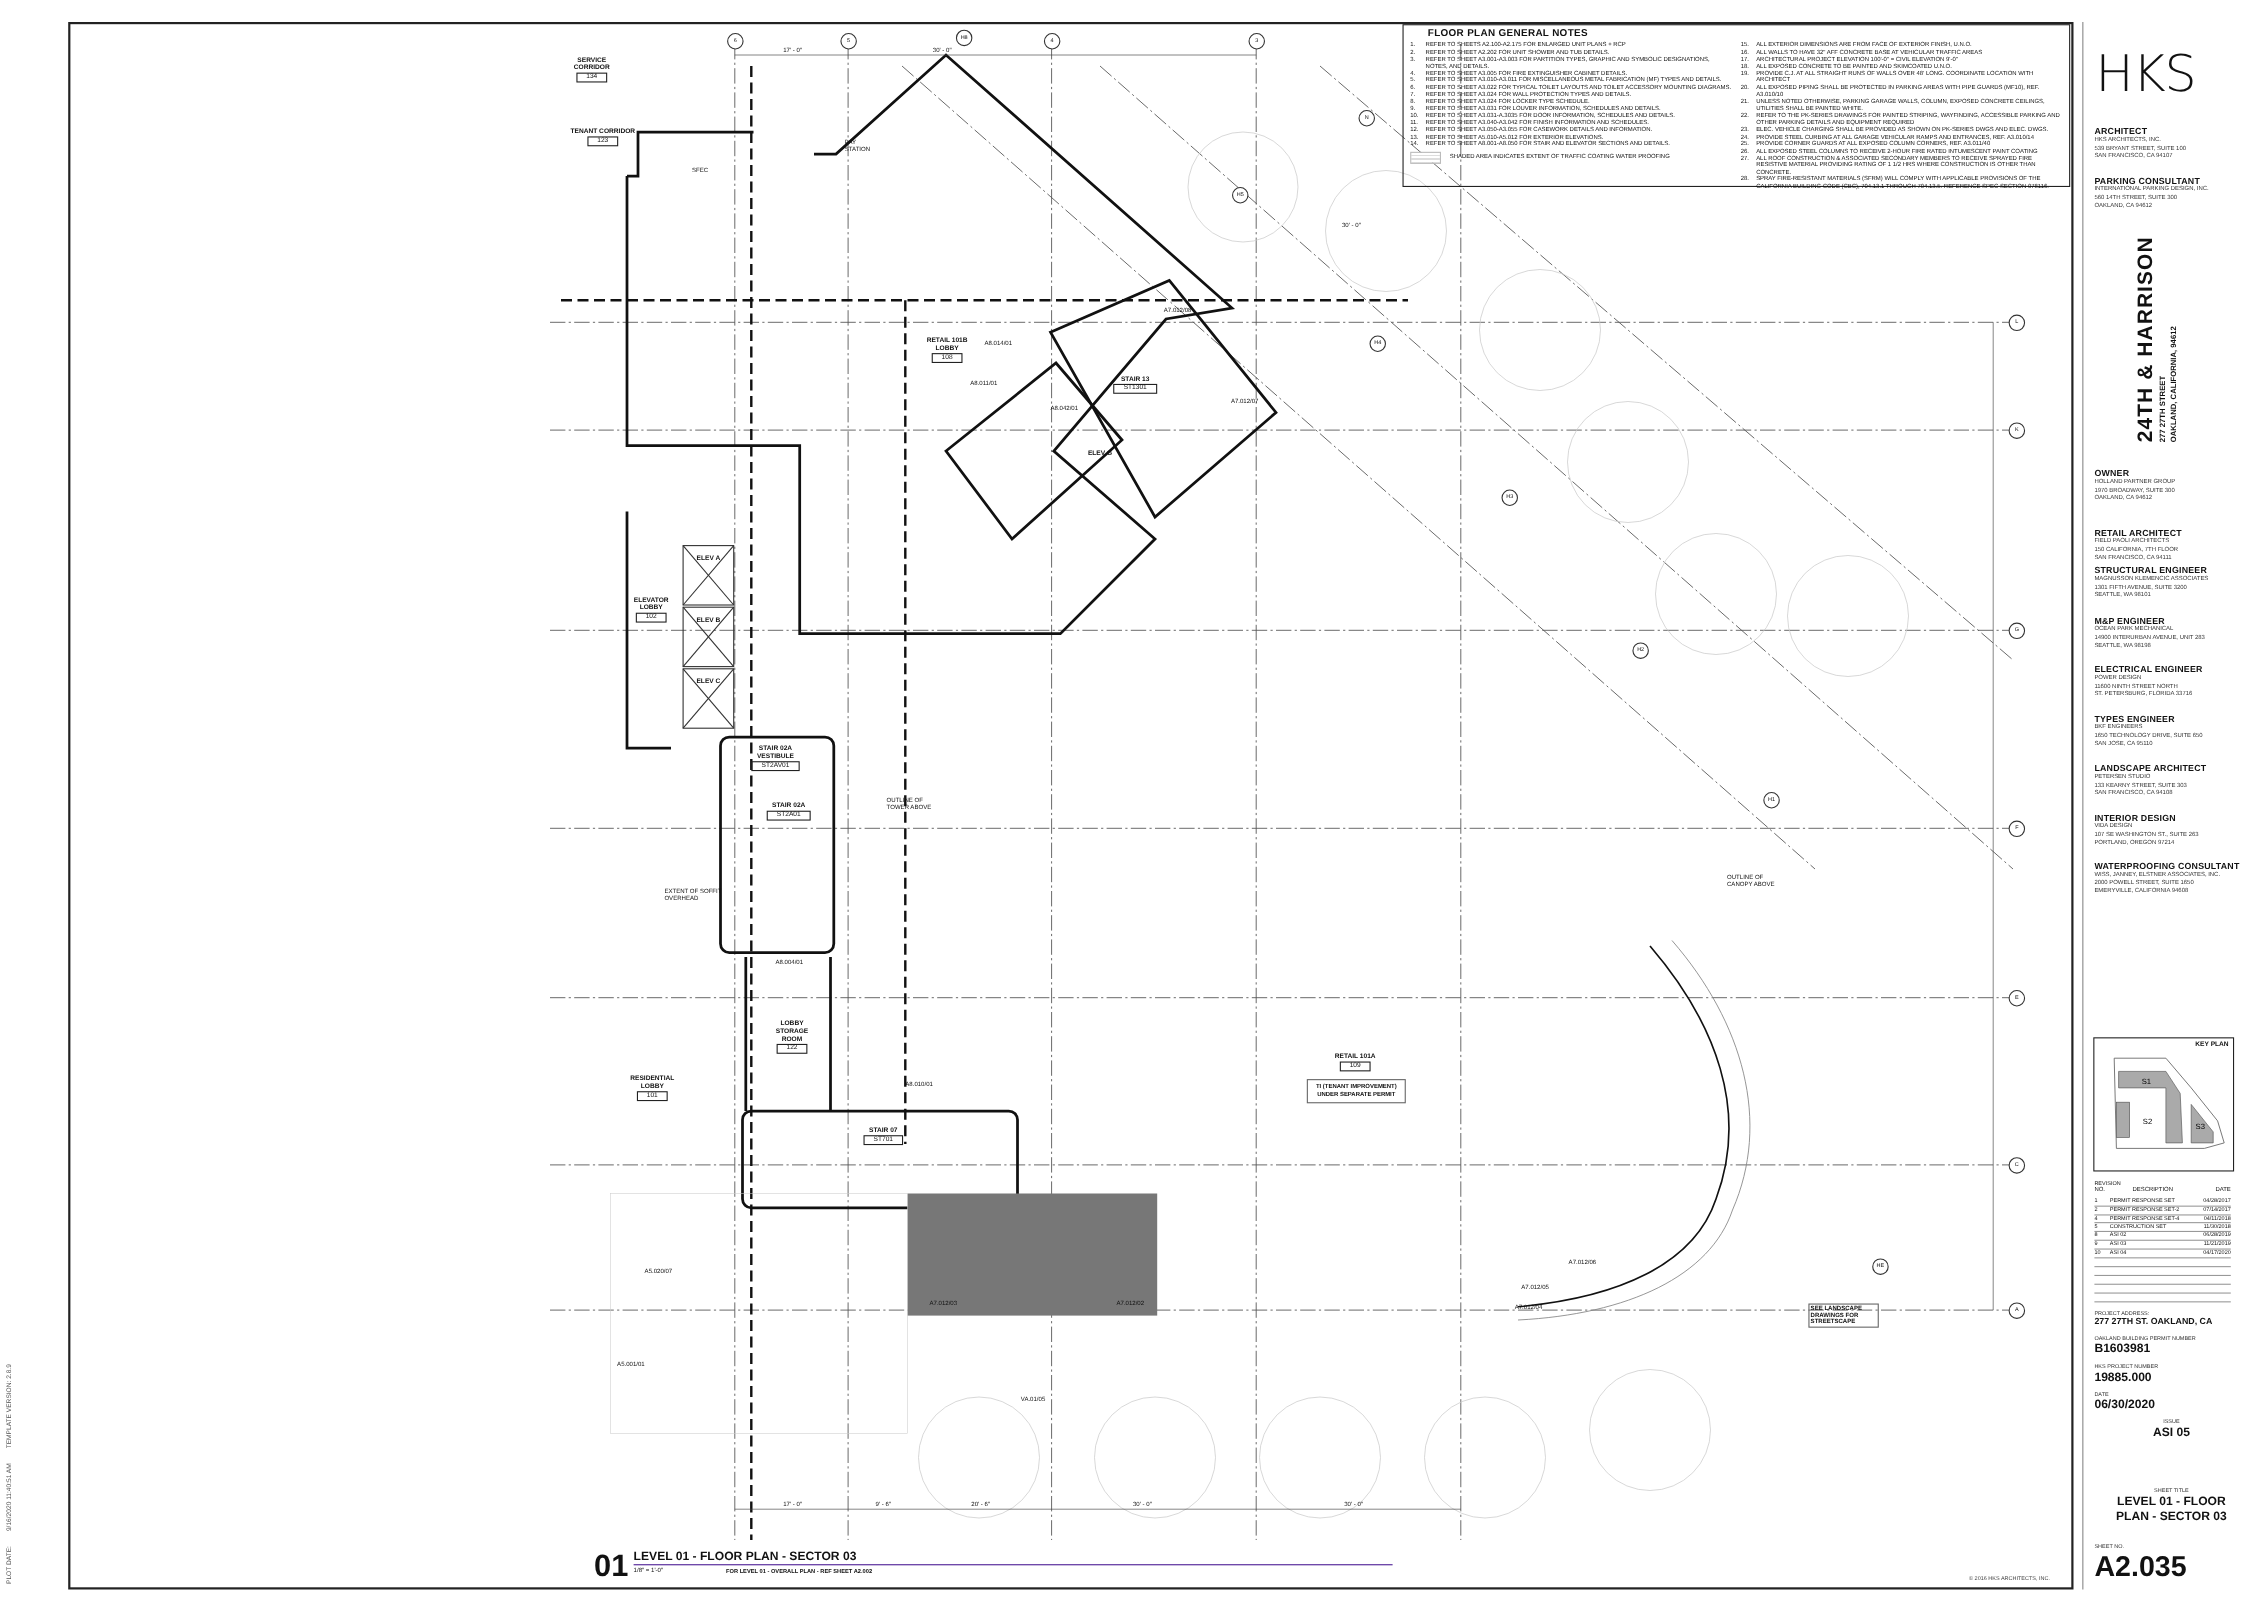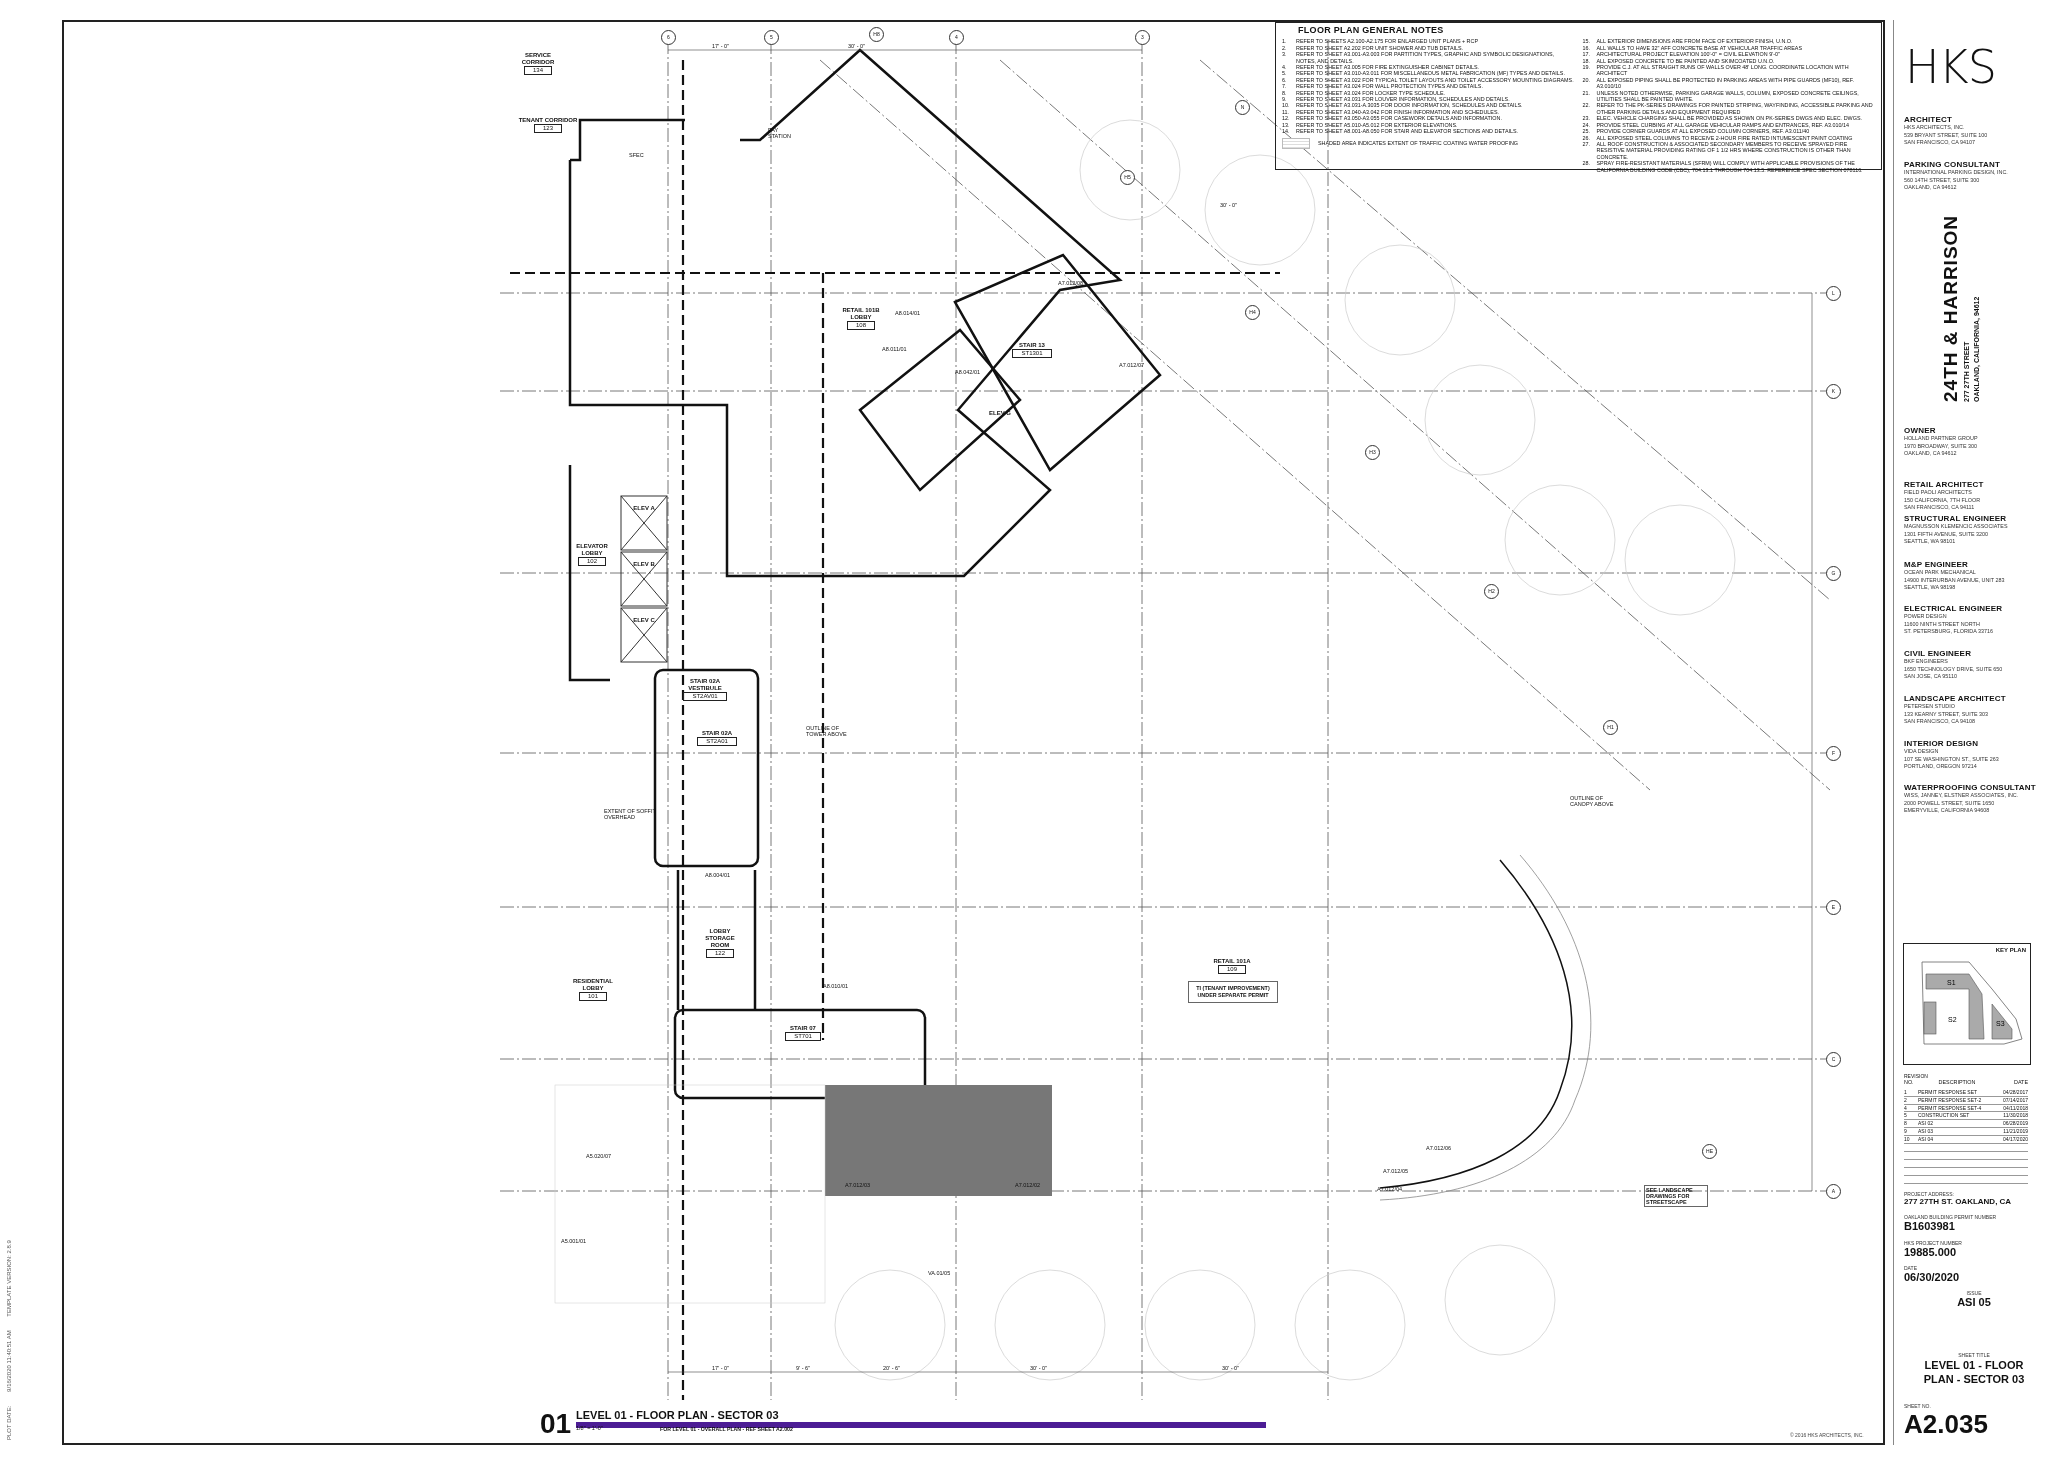--- a/index.html
+++ b/index.html
@@ -39,21 +39,21 @@
   .sheet-title { position:absolute; left:1904px; top:1352px; width:140px;text-align:center; }
   .sheet-title .lbl { font-size:5px; color:#333; }
   .sheet-title .val { font-size:11px; font-weight:900; line-height:14px; }
   .sheet-no { position:absolute; left:1904px; top:1403px; }
   .sheet-no .lbl { font-size:5px; color:#333; }
   .sheet-no .val { font-size:26px; font-weight:900; }
 
   
   .dtitle { position:absolute; left:540px; top:1408px; }
   .dtitle .num { position:absolute; left:0; top:0; font-size:28px; font-weight:700; }
-  .dtitle .name { position:absolute; left:36px; top:1px; font-size:11px; font-weight:900; white-space:nowrap; border-bottom:6px solid #4c1d95; width:690px; padding-bottom:1px; }
+  .dtitle .name { position:absolute; left:36px; top:1px; font-size:11px; font-weight:900; white-space:nowrap; border-bottom:1px solid #4c1d95; width:690px; padding-bottom:1px; }
   .dtitle .scale { position:absolute; left:36px; top:17px; font-size:5.5px; white-space:nowrap; }
   .dtitle .ref { position:absolute; left:120px; top:18px; font-size:5.2px; font-weight:700; white-space:nowrap; }
   .copyright { position:absolute; left:1790px; top:1432px; font-size:5px; color:#444; }
 
   
   .plan { position:absolute; left:64px; top:22px; }
   .room-lbl { position:absolute; text-align:center; font-size:6px; font-weight:700; line-height:7px; }
   .room-lbl .num { display:inline-block; border:0.8px solid #222; padding:0 8px; font-weight:400; }
   .tag { position:absolute; font-size:5.5px; white-space:nowrap; }
   .ti-box { position:absolute; left:1188px; top:981px; width:84px; border:0.8px solid #666; font-size:5.4px; font-weight:700; text-align:center; padding:3px 2px; line-height:7px; }
@@ -394,21 +394,21 @@
   <div class="line">14900 INTERURBAN AVENUE, UNIT 283</div>
   <div class="line">SEATTLE, WA 98198</div>
 </div>
 <div class="consult" style="left:1904px;top:604px;">
   <div class="role">ELECTRICAL ENGINEER</div>
   <div class="line">POWER DESIGN</div>
   <div class="line">11600 NINTH STREET NORTH</div>
   <div class="line">ST. PETERSBURG, FLORIDA 33716</div>
 </div>
 <div class="consult" style="left:1904px;top:649px;">
-  <div class="role">CIVIL ENGINEER</div>
+  <div class="role">TYPES ENGINEER</div>
   <div class="line">BKF ENGINEERS</div>
   <div class="line">1650 TECHNOLOGY DRIVE, SUITE 650</div>
   <div class="line">SAN JOSE, CA 95110</div>
 </div>
 <div class="consult" style="left:1904px;top:694px;">
   <div class="role">LANDSCAPE ARCHITECT</div>
   <div class="line">PETERSEN STUDIO</div>
   <div class="line">133 KEARNY STREET, SUITE 303</div>
   <div class="line">SAN FRANCISCO, CA 94108</div>
 </div>

